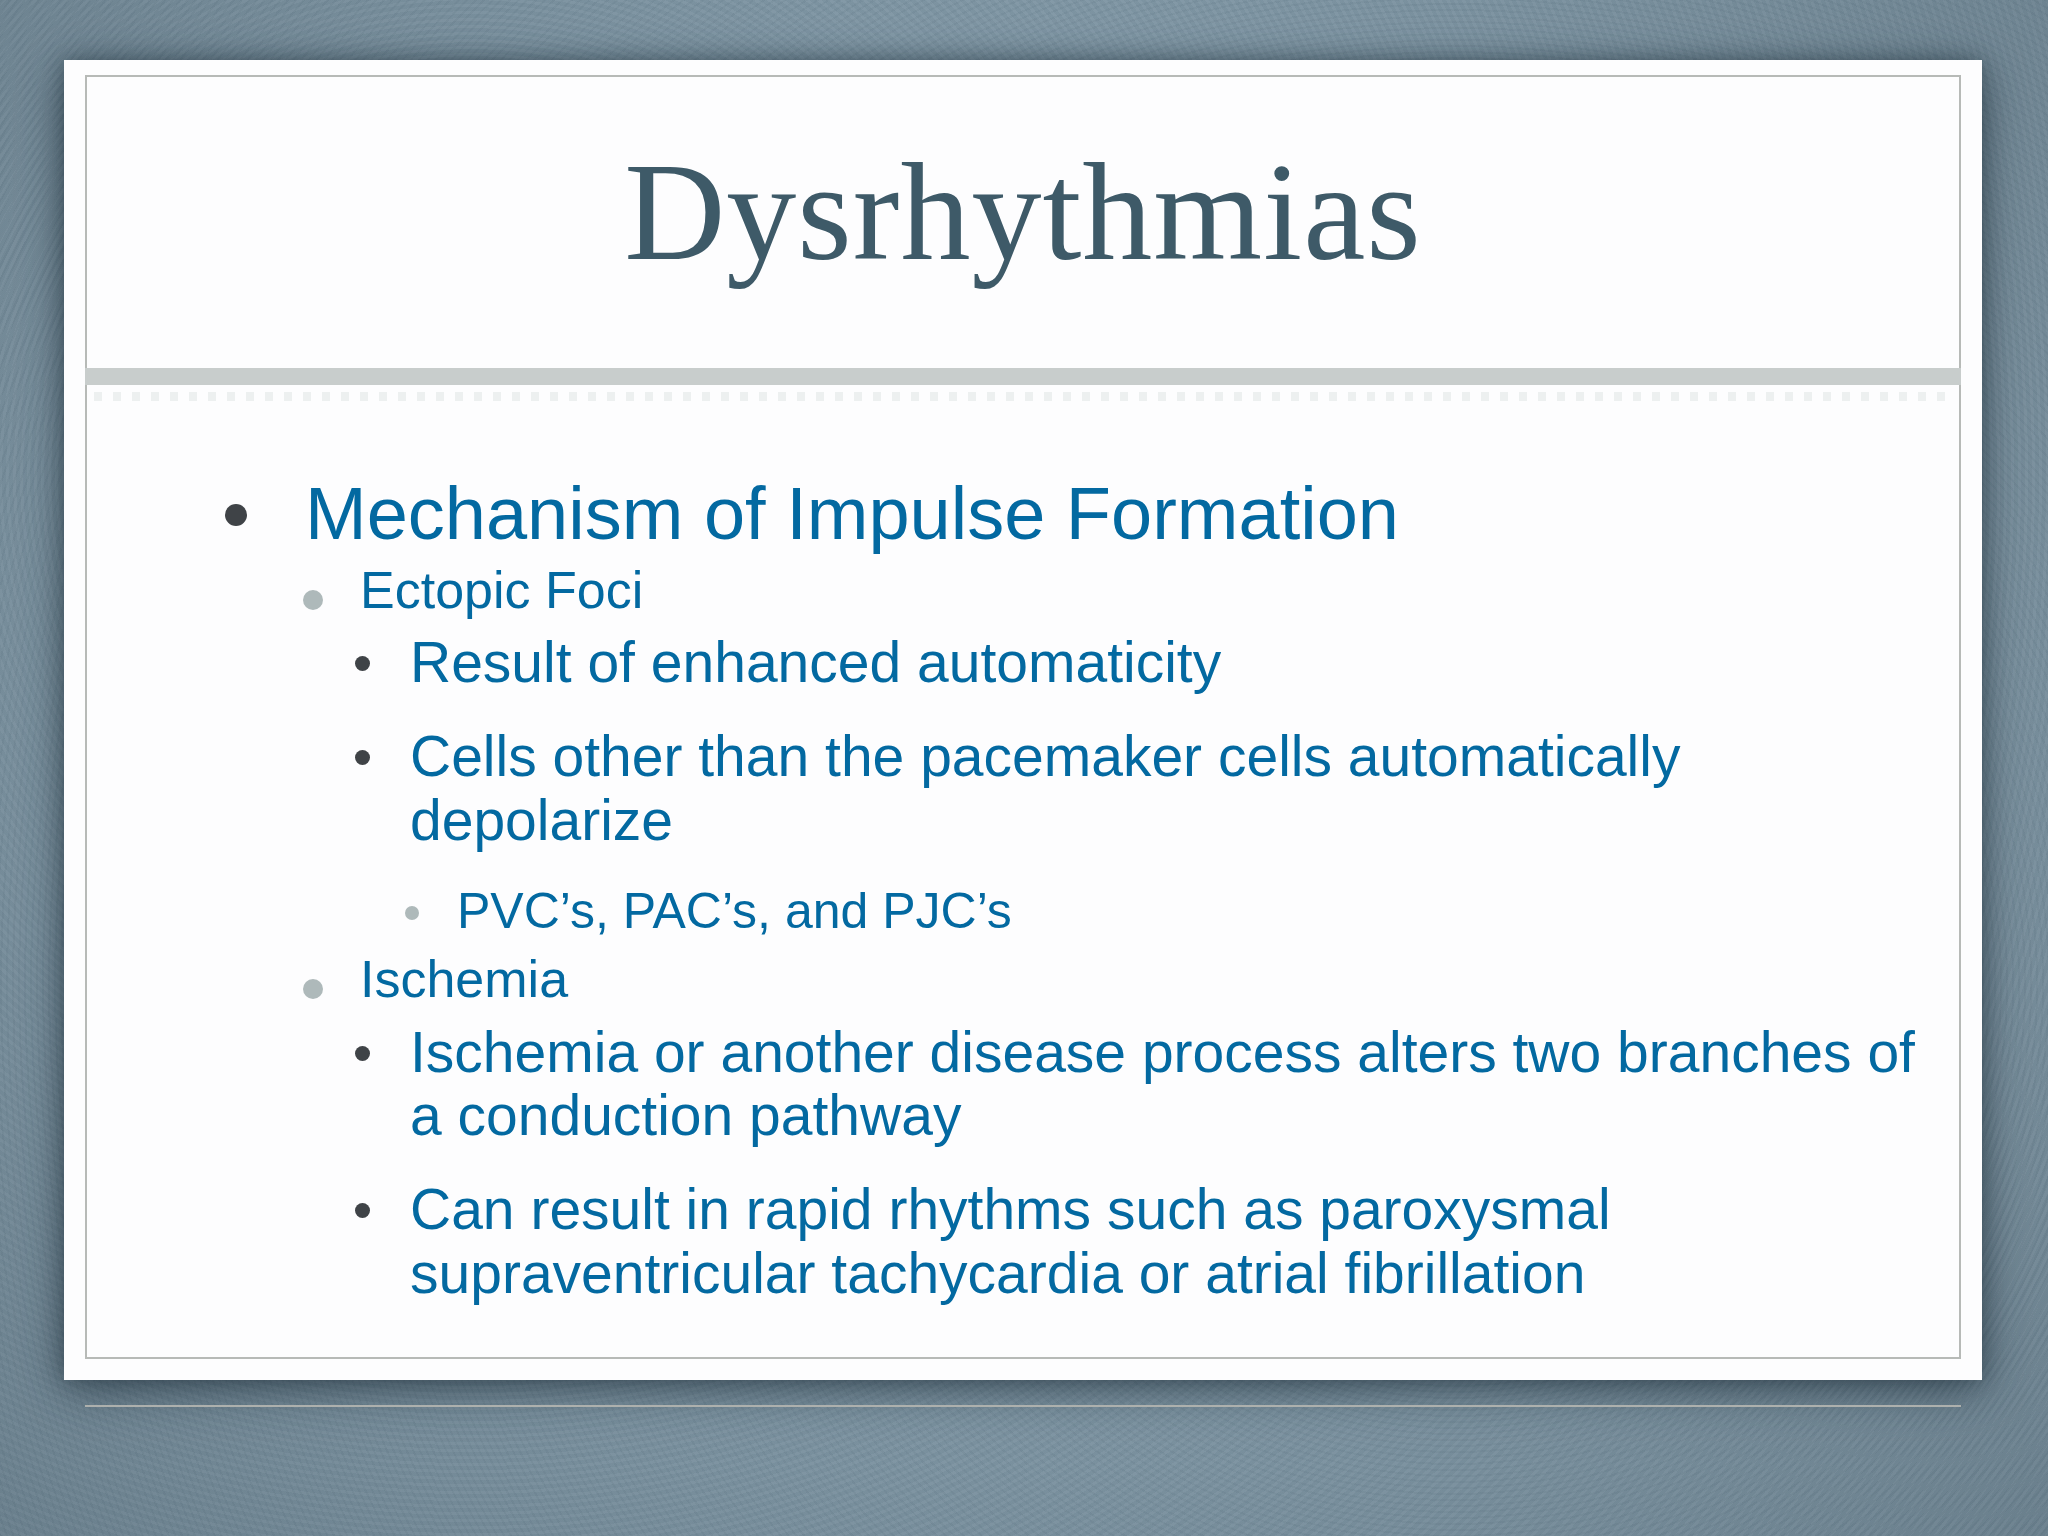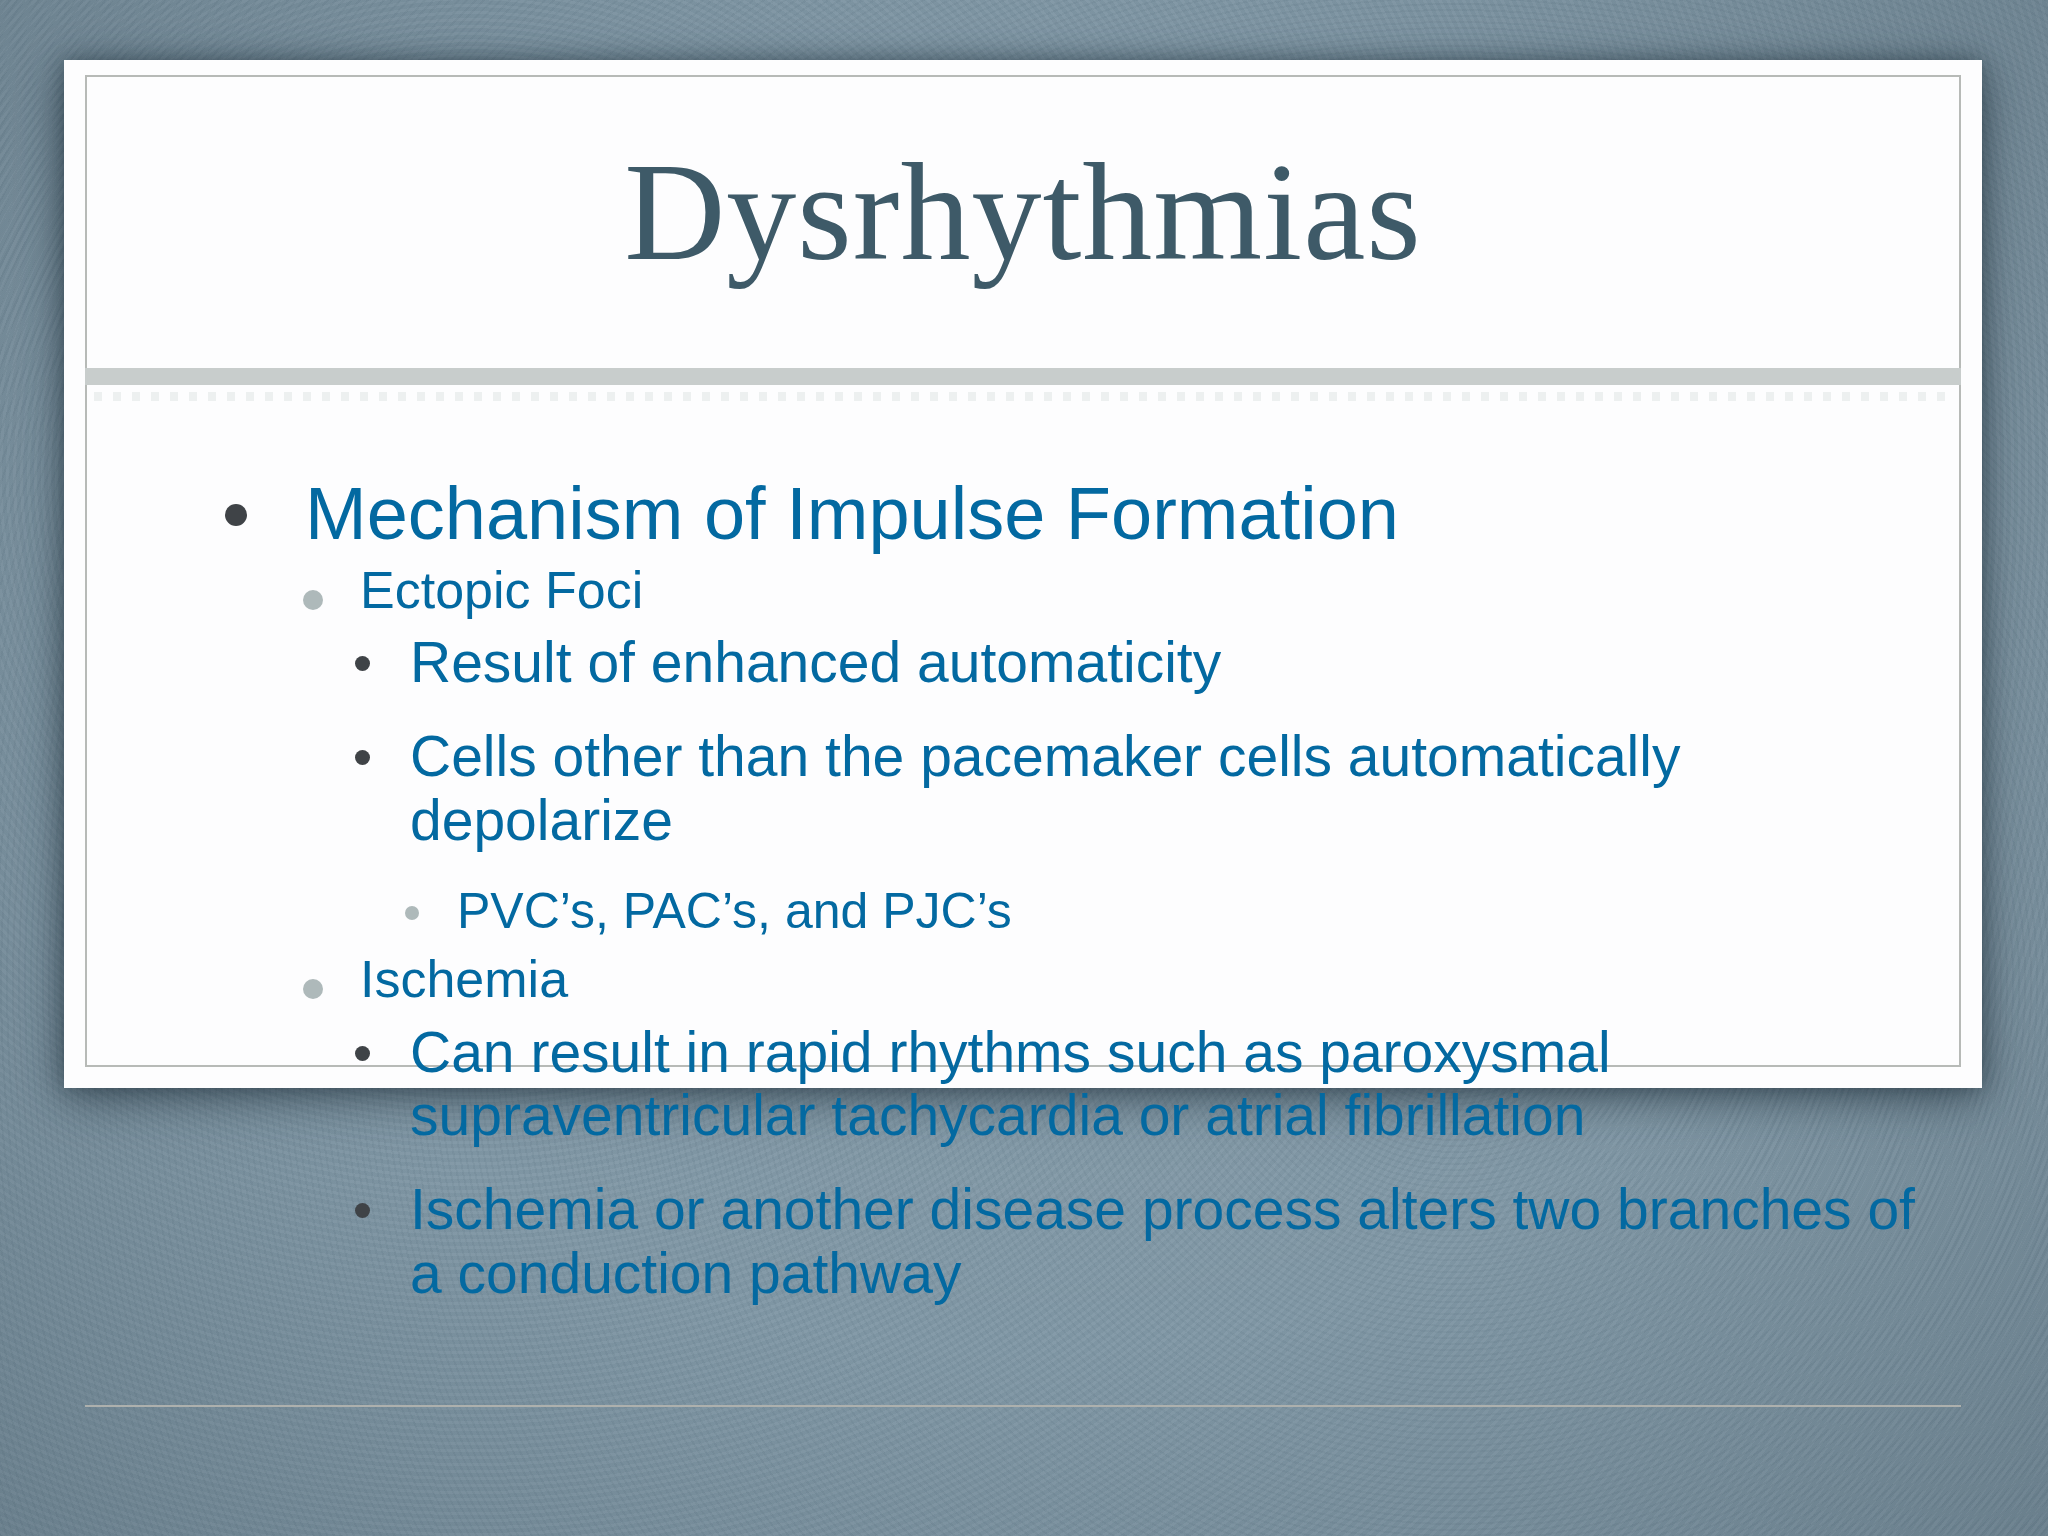--- a/index.html
+++ b/index.html
@@ -17,21 +17,21 @@
     background-image:
       radial-gradient(ellipse at 50% 45%, rgba(255,255,255,0.06) 0%, rgba(0,0,0,0.0) 55%, rgba(10,25,35,0.18) 100%),
       repeating-radial-gradient(circle at 23% 31%, rgba(255,255,255,0.025) 0 3px, rgba(20,40,55,0.03) 3px 7px),
       repeating-radial-gradient(circle at 71% 64%, rgba(20,40,55,0.03) 0 2px, rgba(255,255,255,0.02) 2px 6px);
   }
   .slide-card {
     position: absolute;
     left: 64px;
     top: 60px;
     width: 1918px;
-    height: 1028px;
+    height: 1320px;
     background: #fdfdfe;
     box-shadow: 0 10px 45px rgba(18, 33, 44, 0.55), 0 0 18px rgba(18, 33, 44, 0.35);
   }
   .inner-border {
     position: absolute;
     left: 21px;
     right: 21px;
     top: 15px;
     bottom: 21px;
     border: 2px solid #b7bab7;
@@ -147,19 +147,19 @@
     <div class="title-band"></div>
     <div class="dotted-accent"></div>
 
     <ul class="bullet-list">
       <li class="l1">Mechanism of Impulse Formation</li>
       <li class="l2">Ectopic Foci</li>
       <li class="l3">Result of enhanced automaticity</li>
       <li class="l3">Cells other than the pacemaker cells automatically depolarize</li>
       <li class="l4">PVC’s, PAC’s, and PJC’s</li>
       <li class="l2 reentry">Ischemia</li>
+      <li class="l3">Ischemia or another disease process alters two branches of a conduction pathway</li>
       <li class="l3">Can result in rapid rhythms such as paroxysmal supraventricular tachycardia or atrial fibrillation</li>
-      <li class="l3">Ischemia or another disease process alters two branches of a conduction pathway</li>
     </ul>
 
     <div class="footer-divider"></div>
   </div>
 </div>
 
 </body></html>

